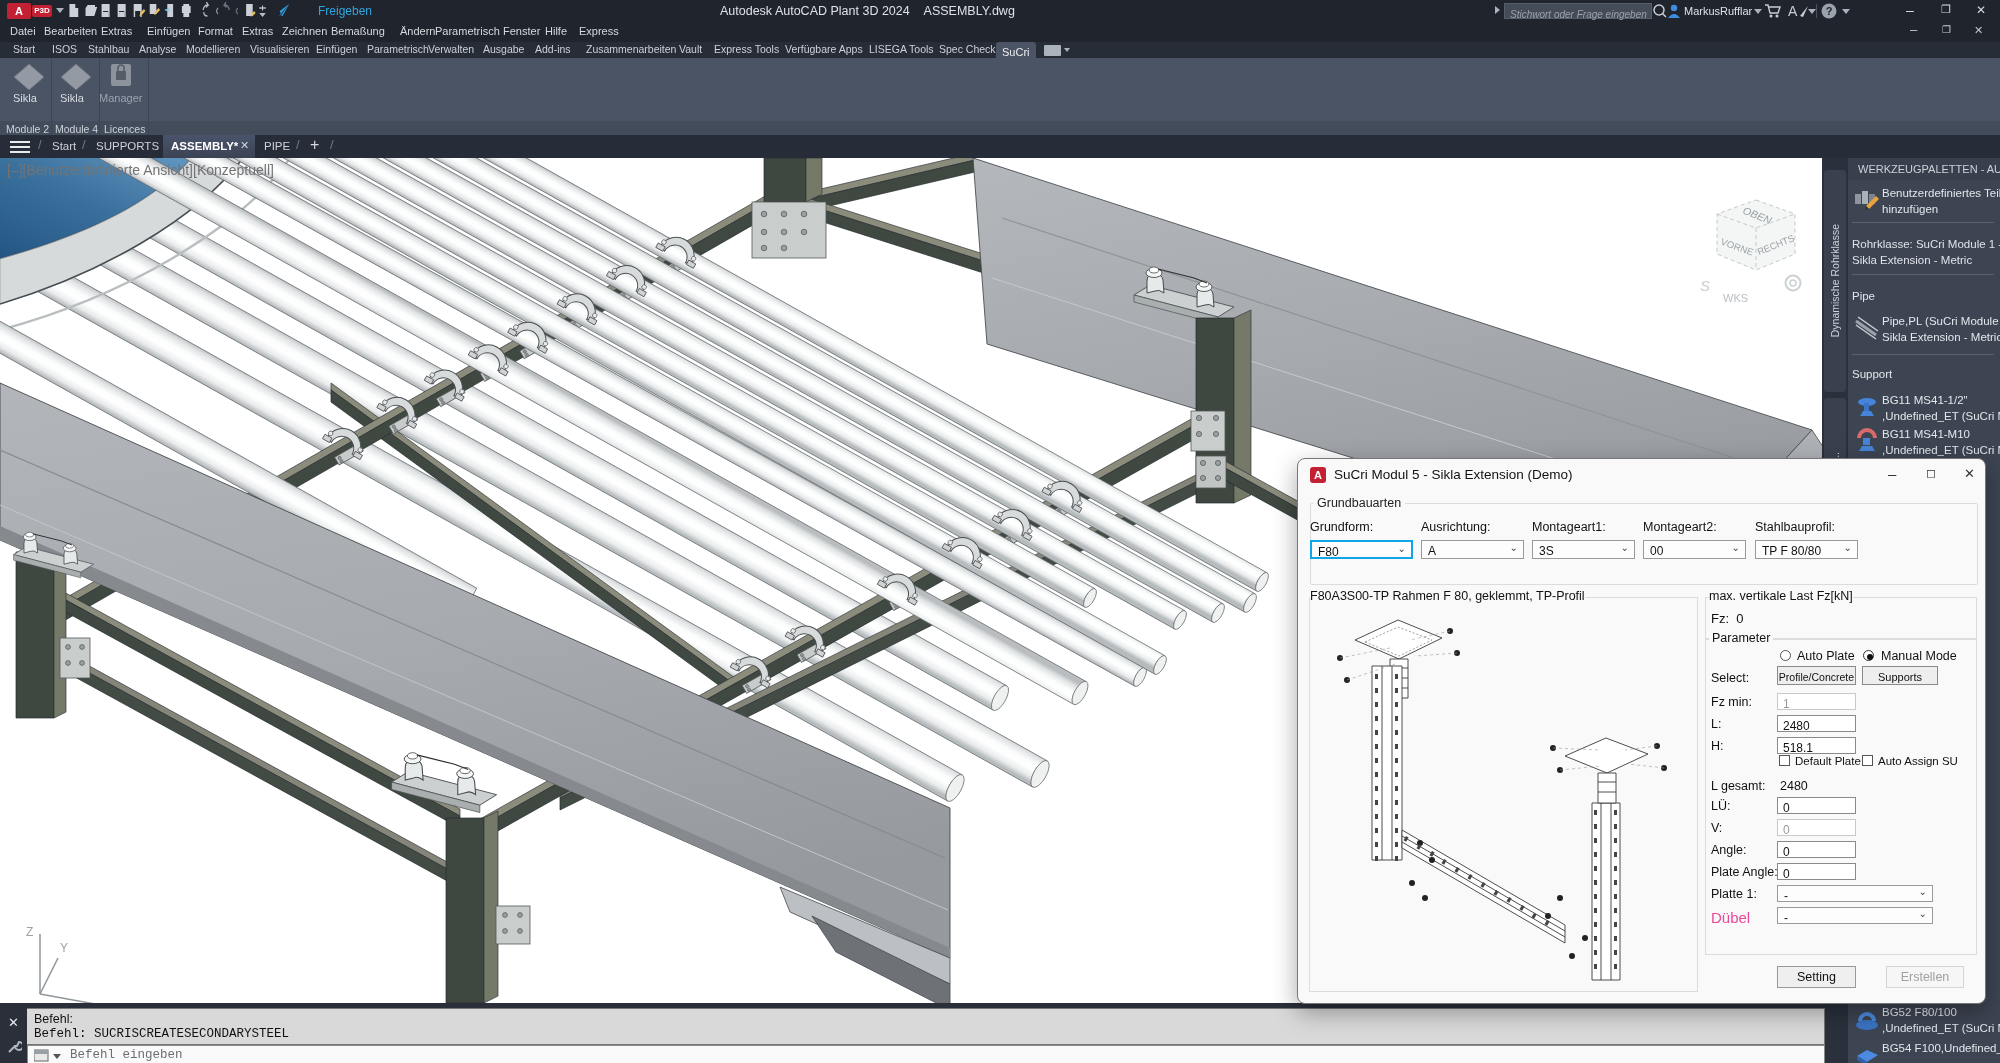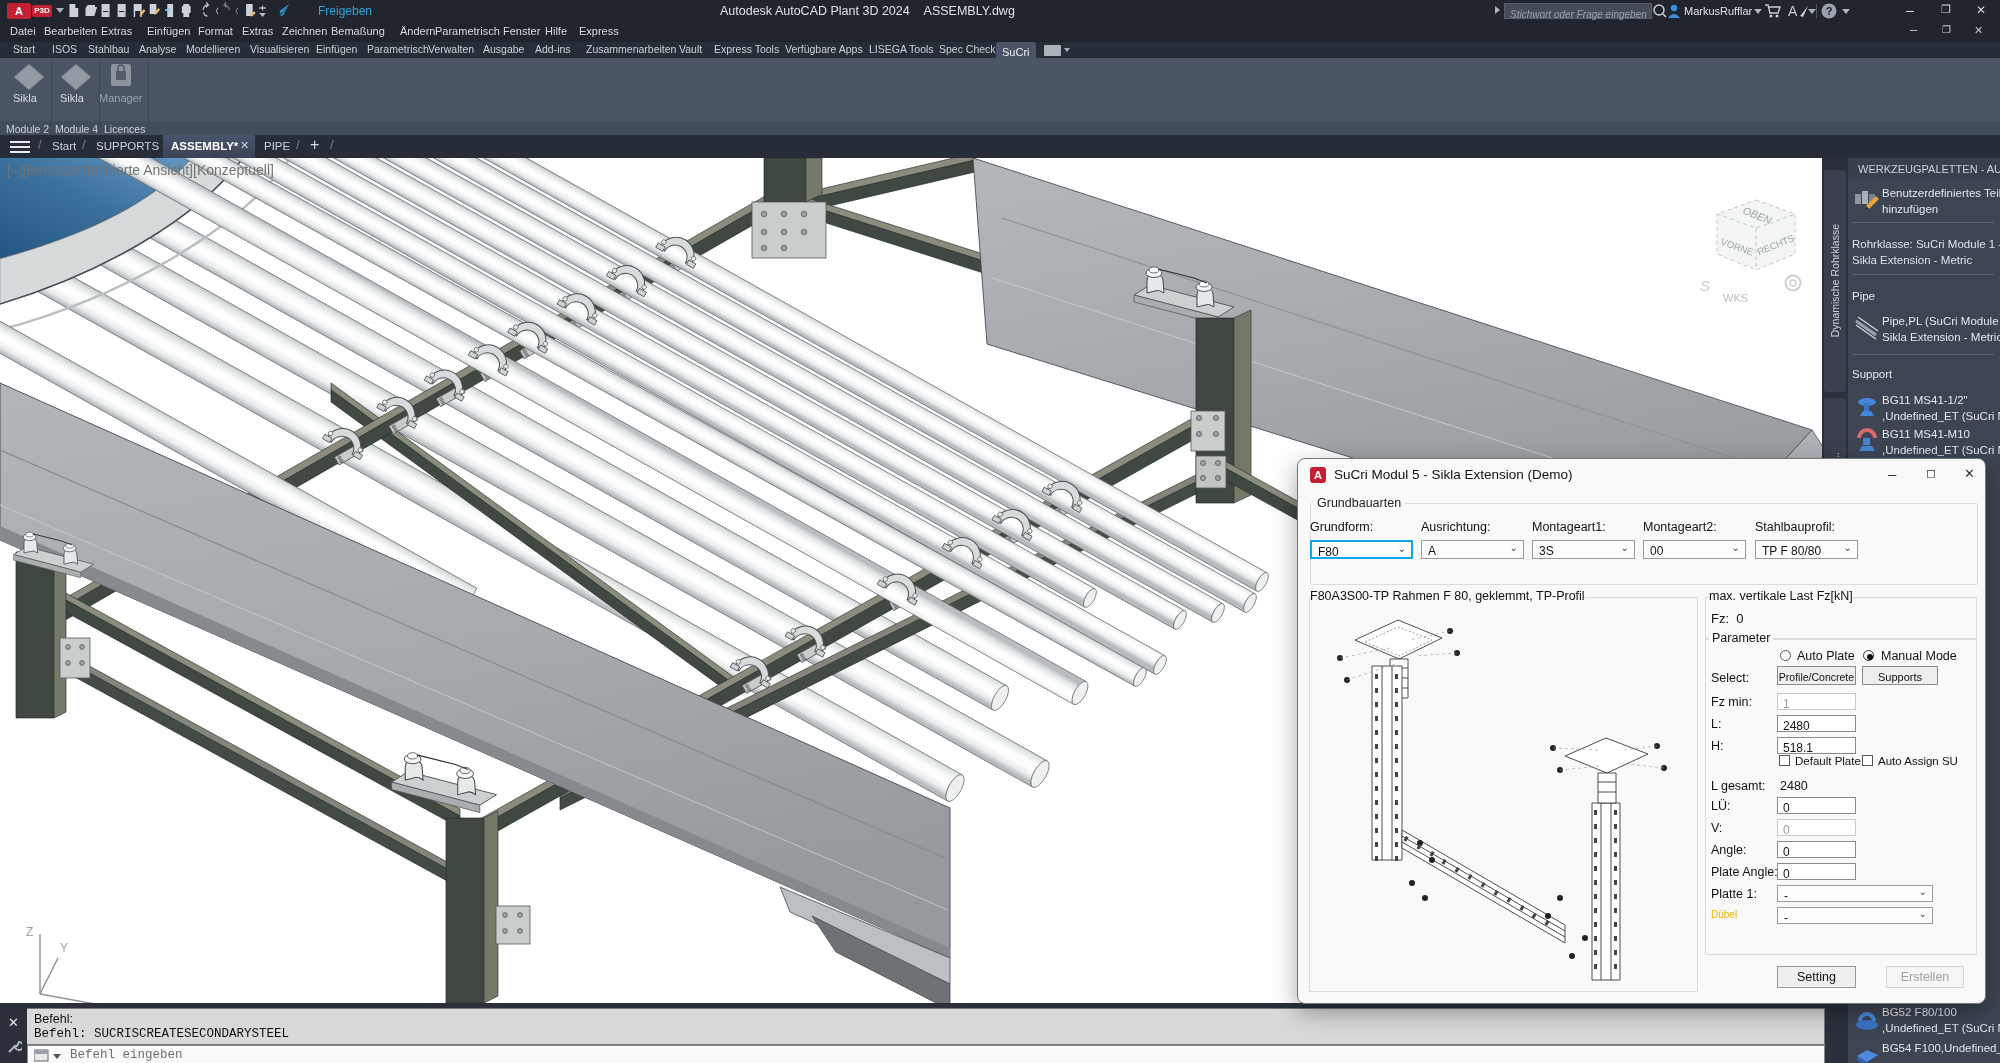--- a/index.html
+++ b/index.html
@@ -760,21 +760,21 @@
 <span class="abs" style="left:1711px;top:799px;font-size:12.5px;color:#111;z-index:30">LÜ:</span>
 <div class="abs" style="left:1777px;top:797px;width:79px;height:17px;background:#fff;border:1px solid #8a8a8a;z-index:30"><span style="font-size:12px;color:#111;margin-left:5px;line-height:16px;display:inline-block">0</span></div>
 <span class="abs" style="left:1711px;top:821px;font-size:12.5px;color:#111;z-index:30">V:</span>
 <div class="abs" style="left:1777px;top:819px;width:79px;height:17px;background:#fff;border:1px solid #c9c9c9;z-index:30"><span style="font-size:12px;color:#9a9a9a;margin-left:5px;line-height:16px;display:inline-block">0</span></div>
 <span class="abs" style="left:1711px;top:843px;font-size:12.5px;color:#111;z-index:30">Angle:</span>
 <div class="abs" style="left:1777px;top:841px;width:79px;height:17px;background:#fff;border:1px solid #8a8a8a;z-index:30"><span style="font-size:12px;color:#111;margin-left:5px;line-height:16px;display:inline-block">0</span></div>
 <span class="abs" style="left:1711px;top:865px;font-size:12.5px;color:#111;z-index:30">Plate Angle:</span>
 <div class="abs" style="left:1777px;top:863px;width:79px;height:17px;background:#fff;border:1px solid #8a8a8a;z-index:30"><span style="font-size:12px;color:#111;margin-left:5px;line-height:16px;display:inline-block">0</span></div>
 <span class="abs" style="left:1711px;top:887px;font-size:12.5px;color:#111;z-index:30">Platte 1:</span>
 <div class="abs" style="left:1777px;top:885px;width:156px;height:17px;background:#fdfdfd;border:1px solid #9a9a9a;z-index:30"><span style="font-size:12px;color:#111;margin-left:6px;line-height:16px;display:inline-block">-</span><span style="position:absolute;right:5px;top:0;font-size:10px;color:#444">⌄</span></div>
-<span class="abs" style="left:1711px;top:909px;font-size:10px;color:#eab308;z-index:30">Dübel</span>
+<span class="abs" style="left:1711px;top:909px;font-size:15px;color:#ec4899;z-index:30">Dübel</span>
 <div class="abs" style="left:1777px;top:907px;width:156px;height:17px;background:#fdfdfd;border:1px solid #9a9a9a;z-index:30"><span style="font-size:12px;color:#111;margin-left:6px;line-height:16px;display:inline-block">-</span><span style="position:absolute;right:5px;top:0;font-size:10px;color:#444">⌄</span></div>
 <div class="abs" style="left:1777px;top:966px;width:79px;height:22px;background:#efefef;border:1px solid #999;z-index:30;text-align:center"><span style="font-size:12.5px;color:#111;line-height:21px">Setting</span></div>
 <div class="abs" style="left:1886px;top:966px;width:78px;height:22px;background:#f6f6f6;border:1px solid #d5d5d5;z-index:30;text-align:center"><span style="font-size:12.5px;color:#a0a0a0;line-height:21px">Erstellen</span></div>
 
 <svg class="abs" style="left:1310px;top:598px;z-index:28" width="387" height="393" viewBox="0 0 387 393">
  <g stroke="#3a3a3a" stroke-width="0.9" fill="none">
 
   <polygon points="45,42 88,22 132,40 89,61" fill="#fff"></polygon>
   <polygon points="55,44 88,29 122,42 89,58" stroke-dasharray="2,2" stroke-width="0.5"></polygon>
   <polygon points="80,61 98,61 98,100 80,100" fill="#fff"></polygon>

